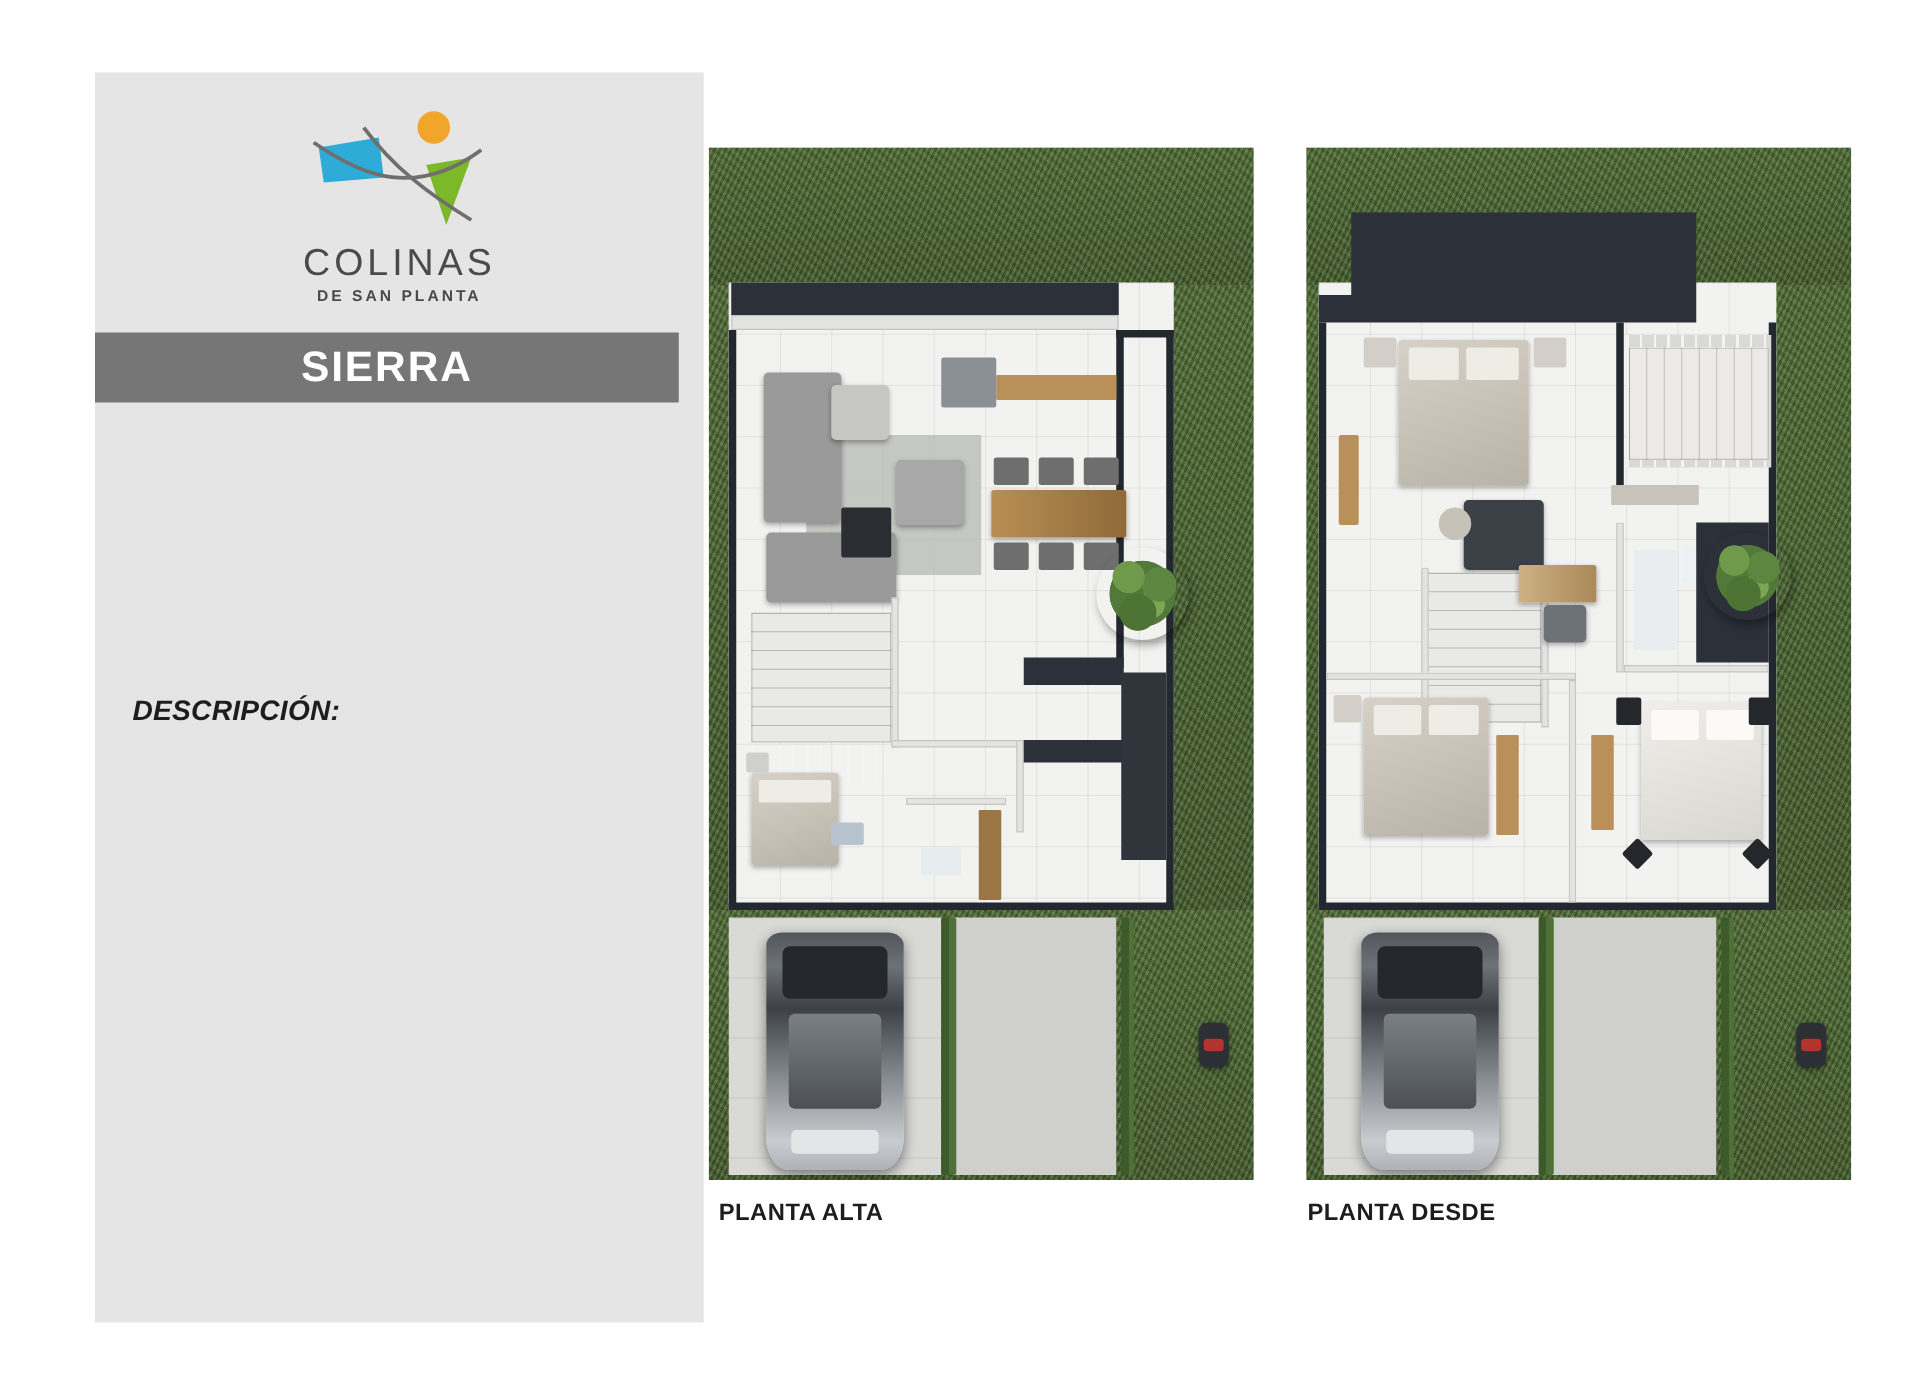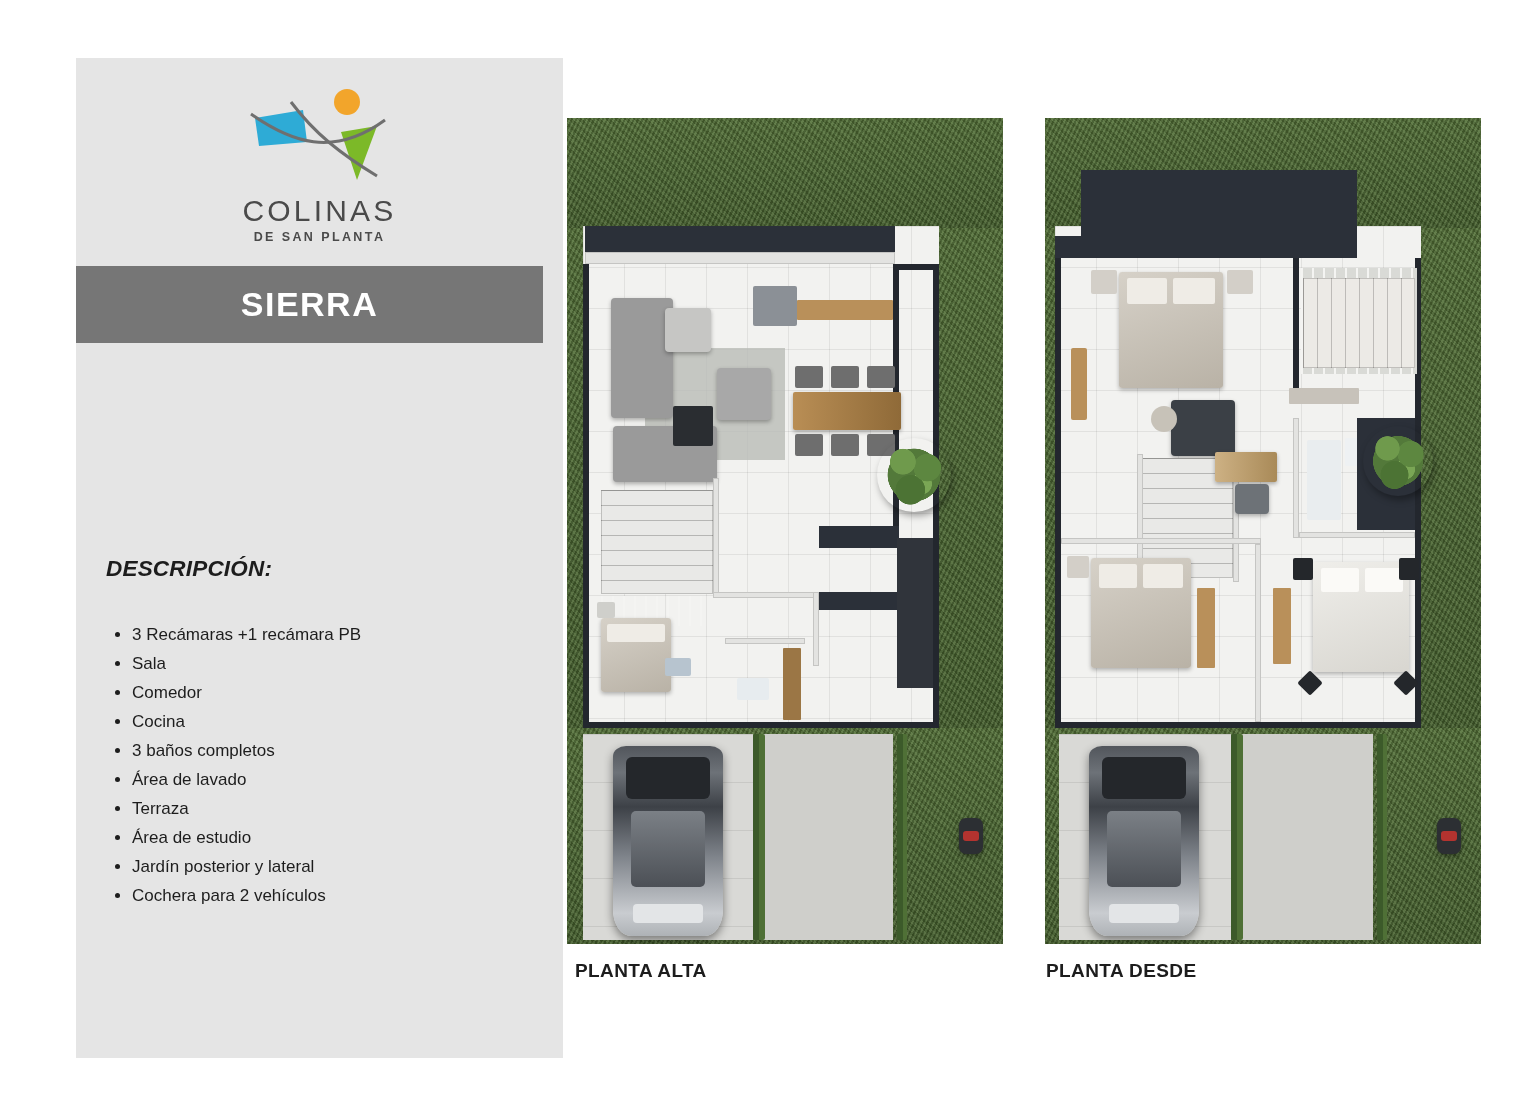--- a/index.html
+++ b/index.html
@@ -52,21 +52,21 @@
     color: #4a4a4a;
     font-weight: 700;
     margin-top: 2px;
   }
 
   .title-band {
     position: absolute;
     left: 0;
     top: 208px;
     width: 467px;
-    height: 77px;
+    height: 56px;
     background: #767676;
     display: flex;
     align-items: center;
     justify-content: center;
   }
   .title-band span {
     color: #ffffff;
     font-size: 34px;
     font-weight: 700;
     letter-spacing: 1.5px;
@@ -337,32 +337,20 @@
   <div class="title-band">
     <span>SIERRA</span>
   </div>
 
 
 
   <div class="spec spec-3">
     <div>DESCRIPCIÓN:</div>
   </div>
 
-  <ul class="bullets">
-    <li>3 Recámaras +1 recámara PB</li>
-    <li>Sala</li>
-    <li>Comedor</li>
-    <li>Cocina</li>
-    <li>3 baños completos</li>
-    <li>Área de lavado</li>
-    <li>Terraza</li>
-    <li>Área de estudio</li>
-    <li>Jardín posterior y lateral</li>
-    <li>Cochera para 2 vehículos</li>
-  </ul>
 </div>
 
 <div class="plan plan-left">
 
   <div class="grass" style="left:0;top:0;width:436px;height:110px;"></div>
   <div class="grass" style="left:0;top:110px;width:16px;height:500px;"></div>
   <div class="grass" style="left:370px;top:110px;width:66px;height:500px;"></div>
 
   <div class="slab" style="left:16px;top:108px;width:356px;height:502px;"></div>
   <div class="slab-grid" style="left:16px;top:108px;width:356px;height:502px;"></div>

